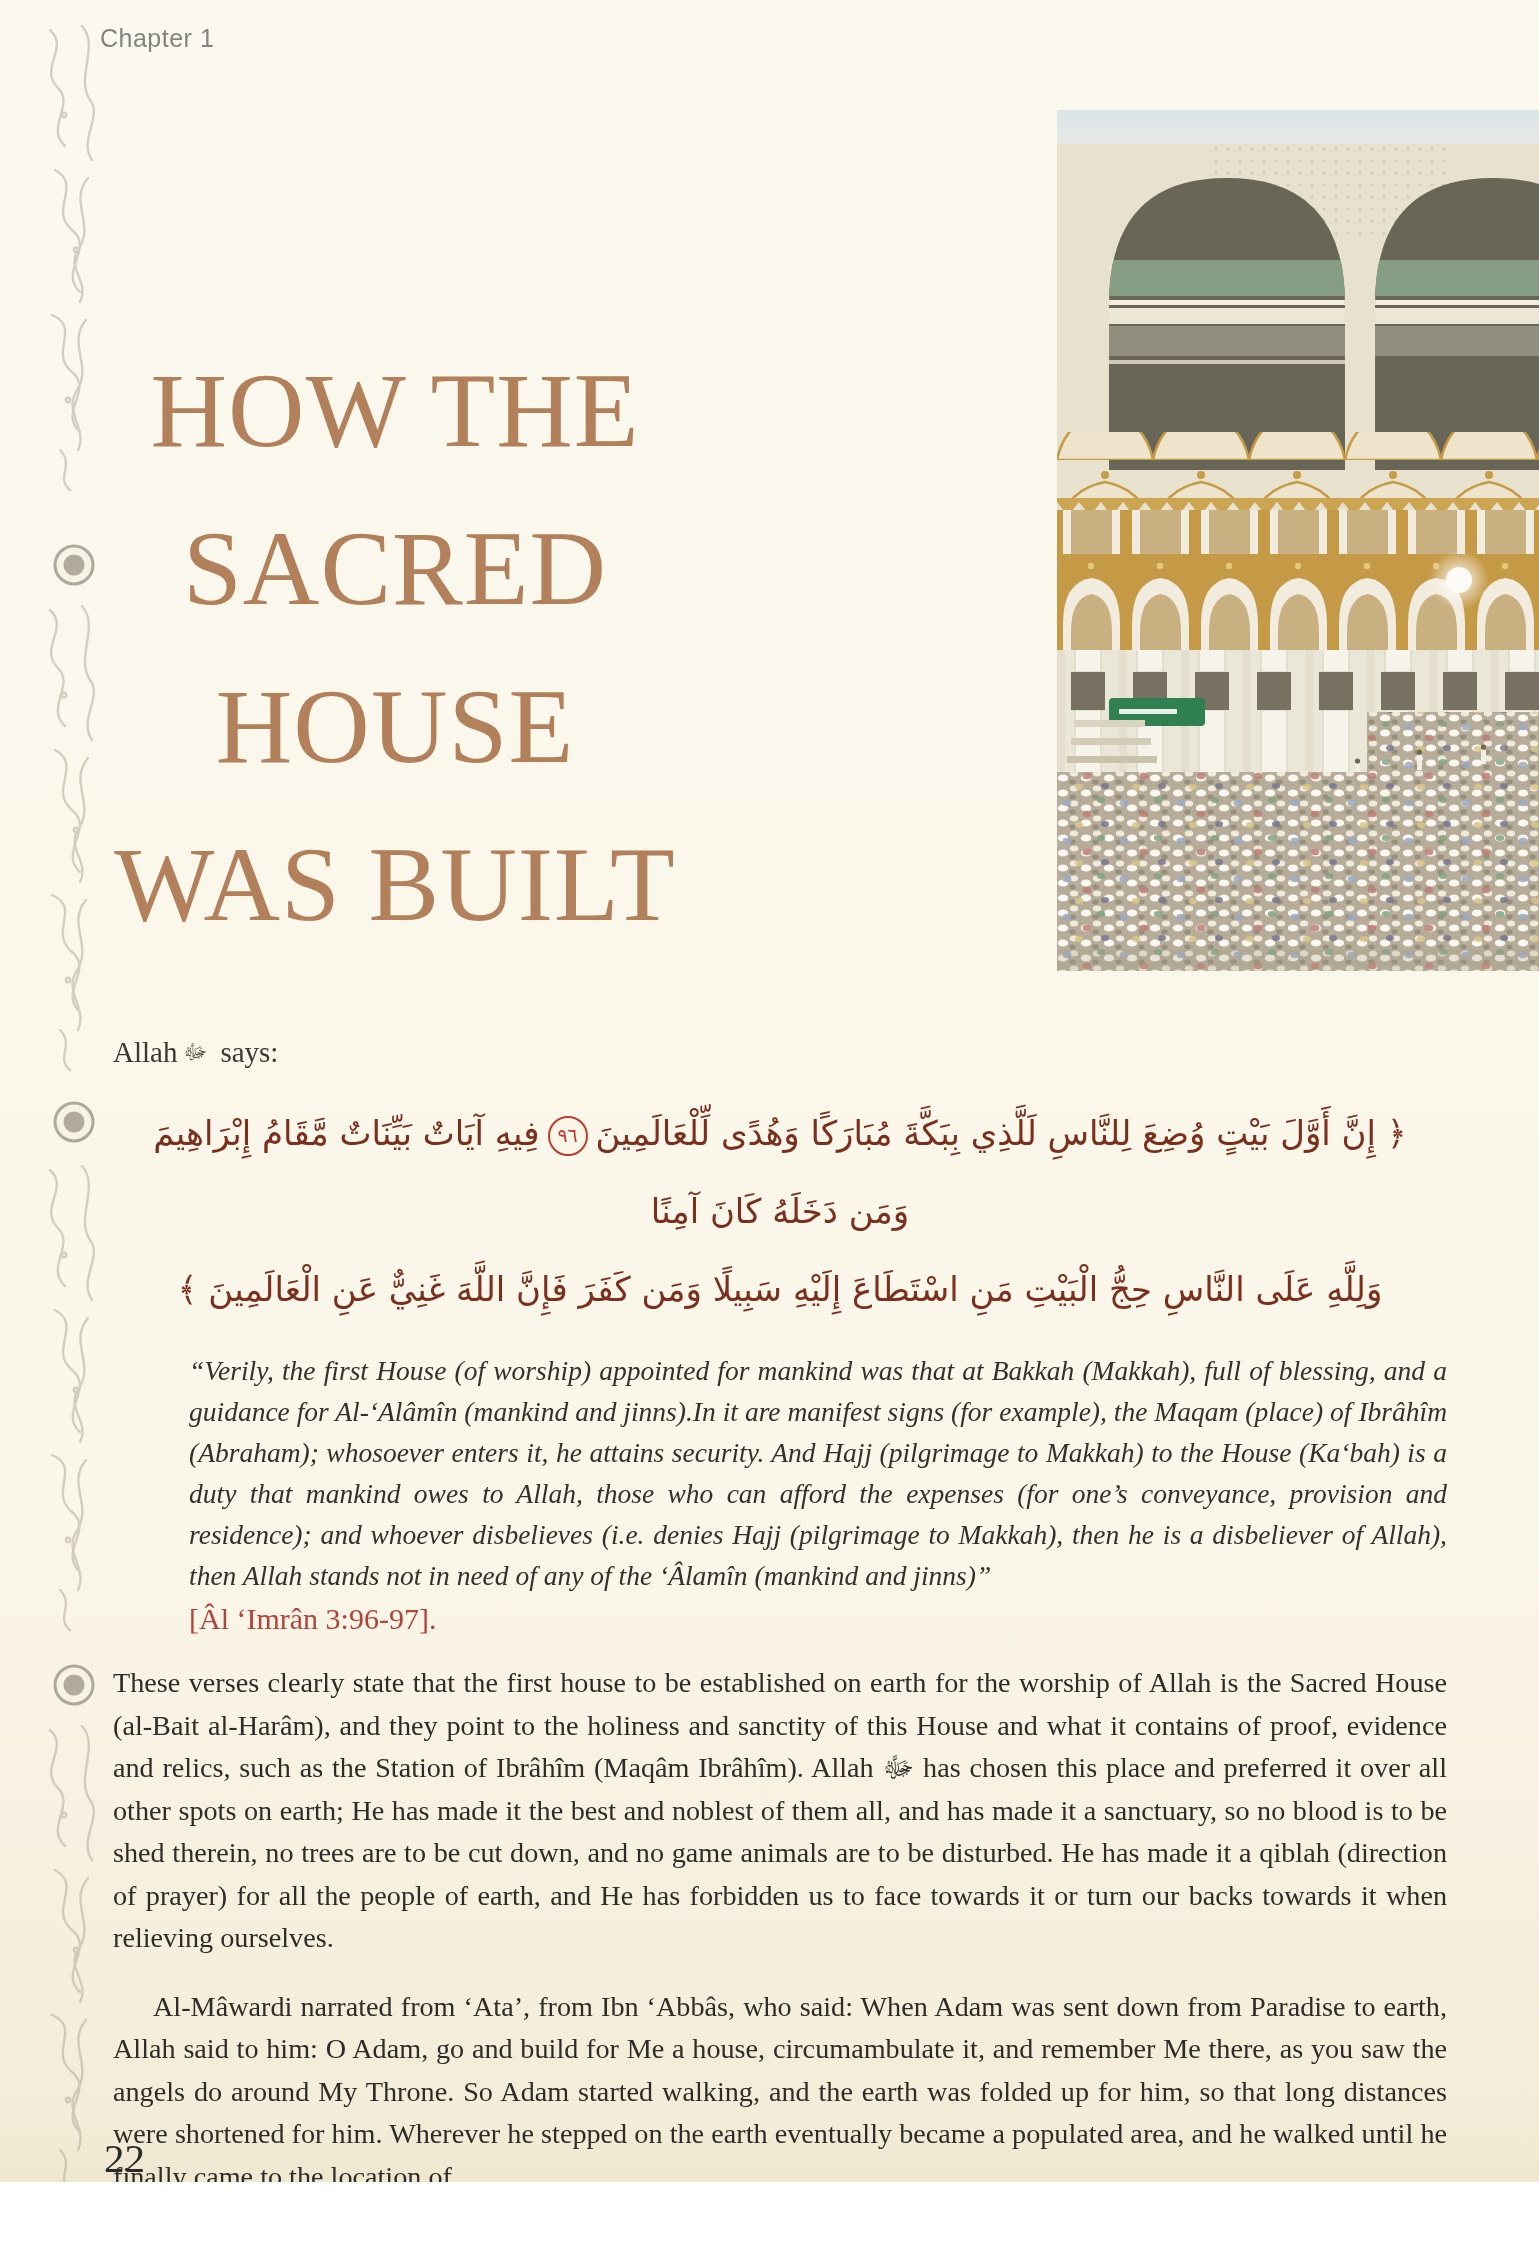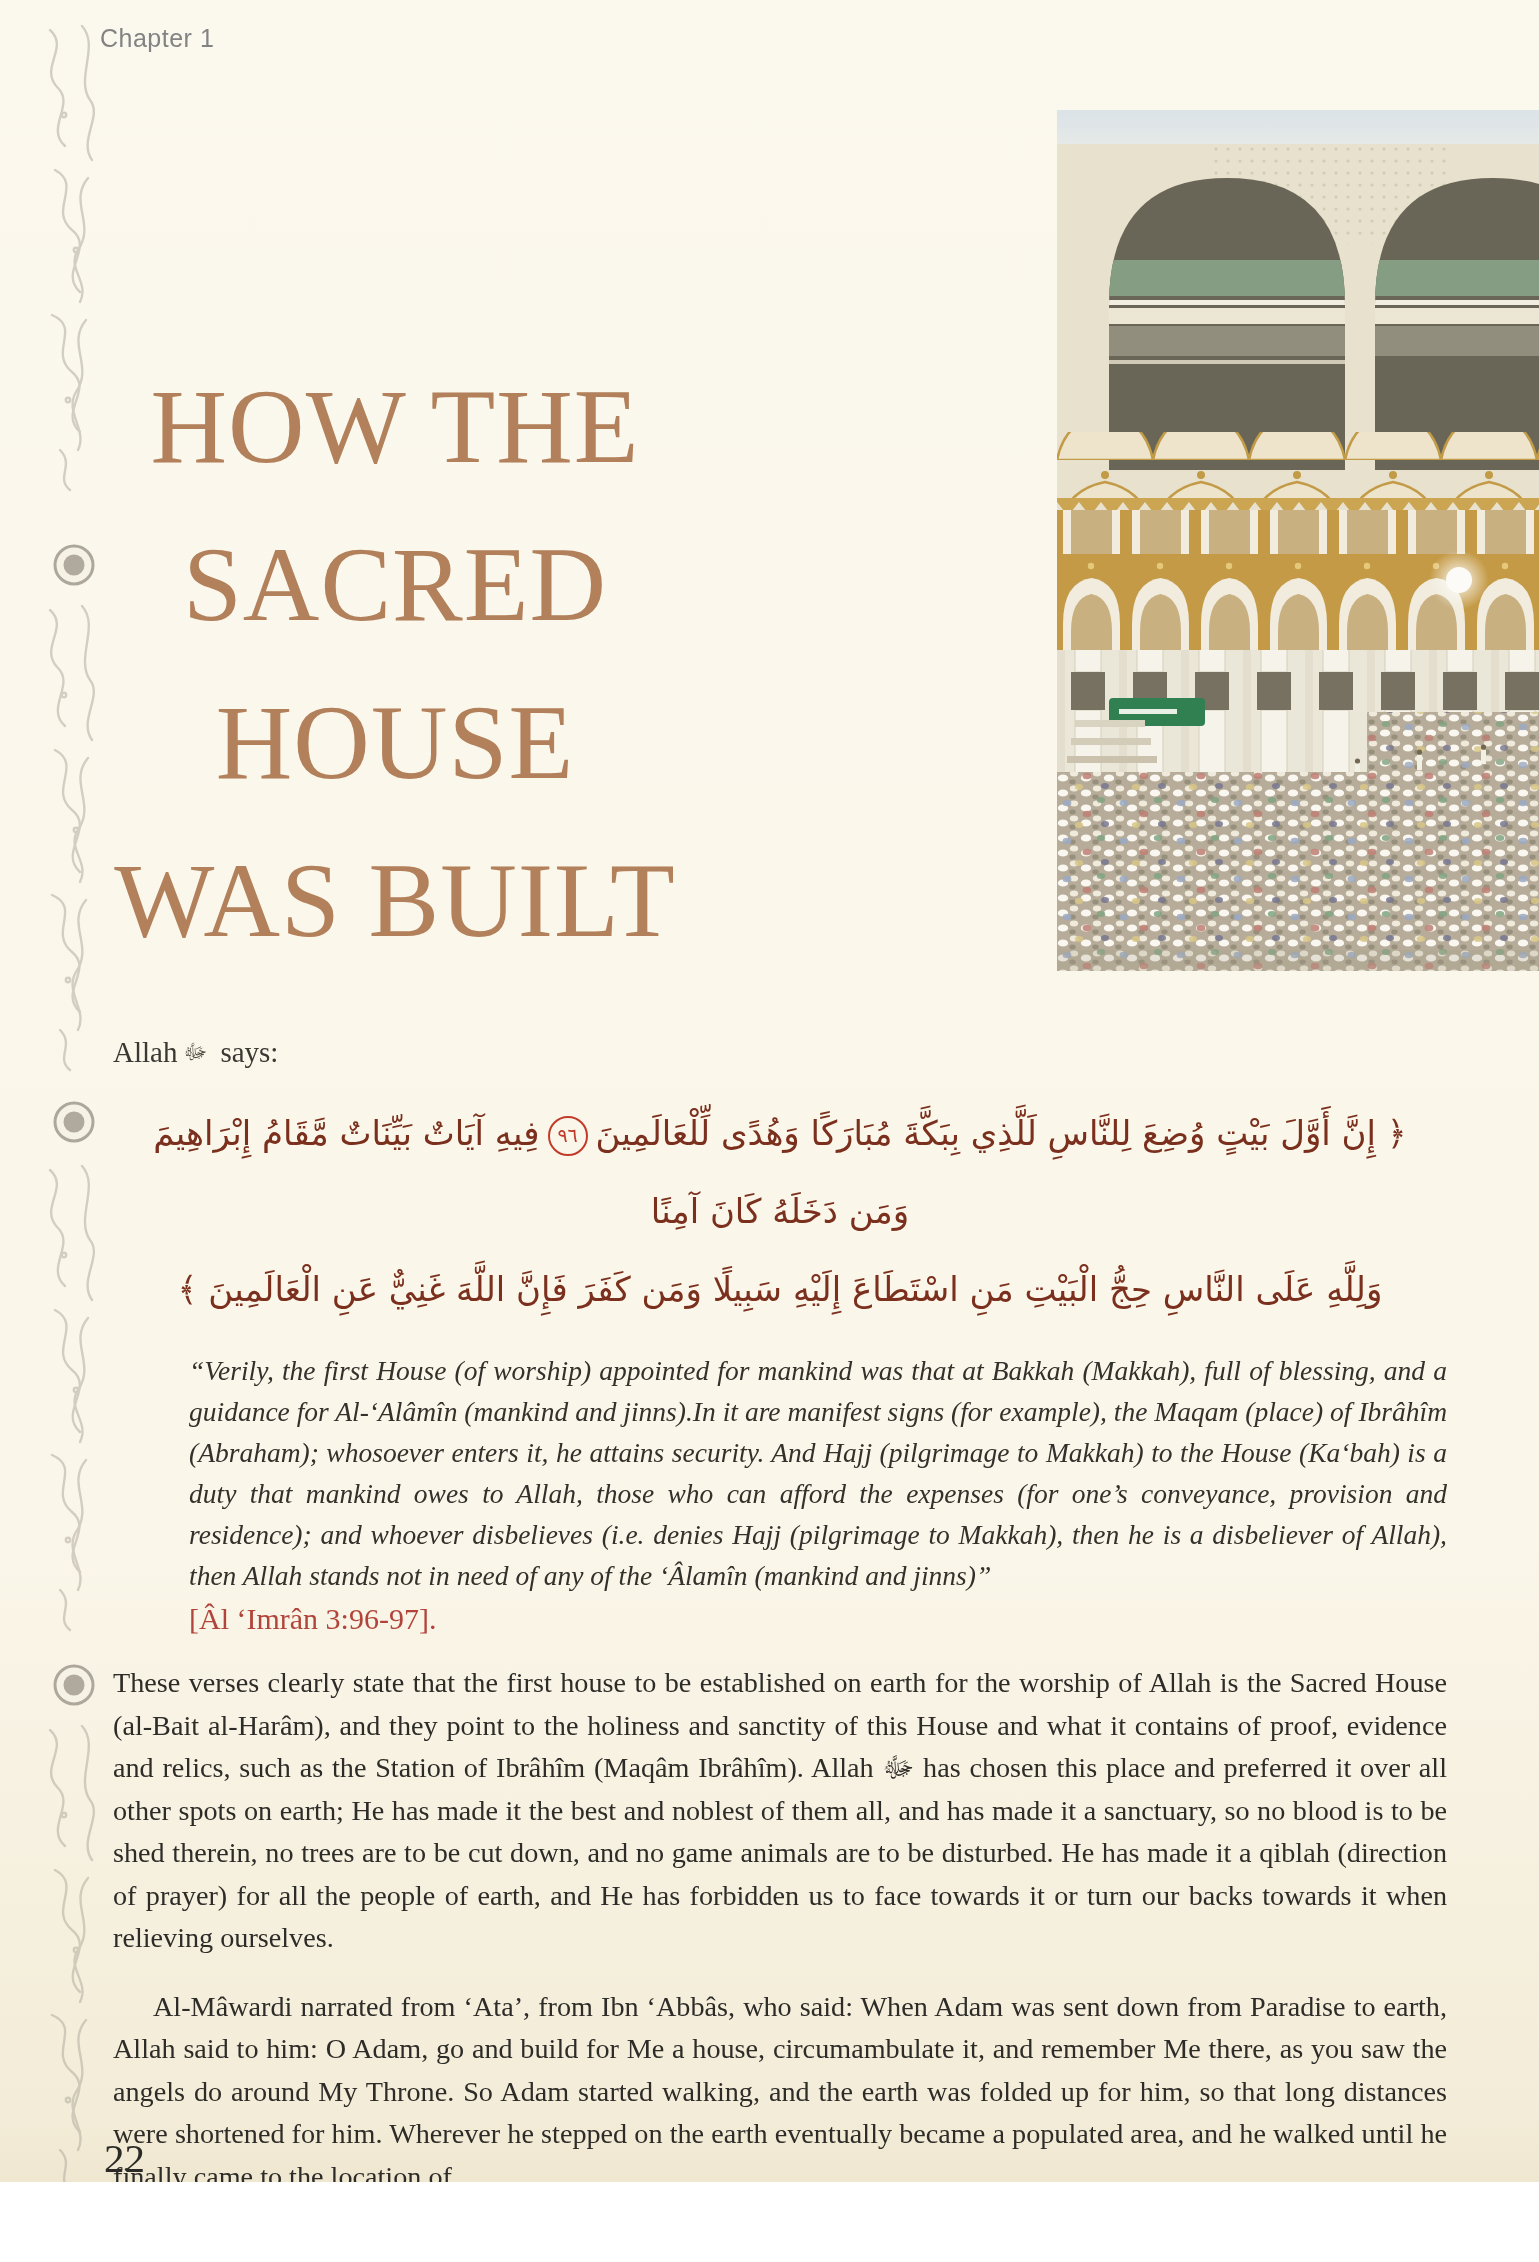--- a/index.html
+++ b/index.html
@@ -11,21 +11,21 @@
     color:#2e2c28;
     overflow:hidden;
   }
   .border-strip{position:absolute;left:14px;top:0;width:100px;height:2262px;}
   .chapter{
     position:absolute;left:100px;top:24px;
     font-family:"Liberation Sans",sans-serif;
     font-size:25px;color:#838383;letter-spacing:.5px;
   }
   .title{
-    position:absolute;left:75px;top:348px;width:640px;margin:0;
+    position:absolute;left:75px;top:332px;width:640px;margin:0;
     text-align:center;font-weight:400;
     font-size:106px;line-height:158px;letter-spacing:1px;
     color:#b2805a;font-family:"Liberation Serif",serif;
   }
   .photo{
     position:absolute;left:1057px;top:110px;width:482px;height:861px;
     overflow:hidden;background:#e9e3d1;
   }
   .photo svg{display:block;width:100%;height:100%;}
   .content{position:absolute;left:113px;top:1036px;width:1334px;}

